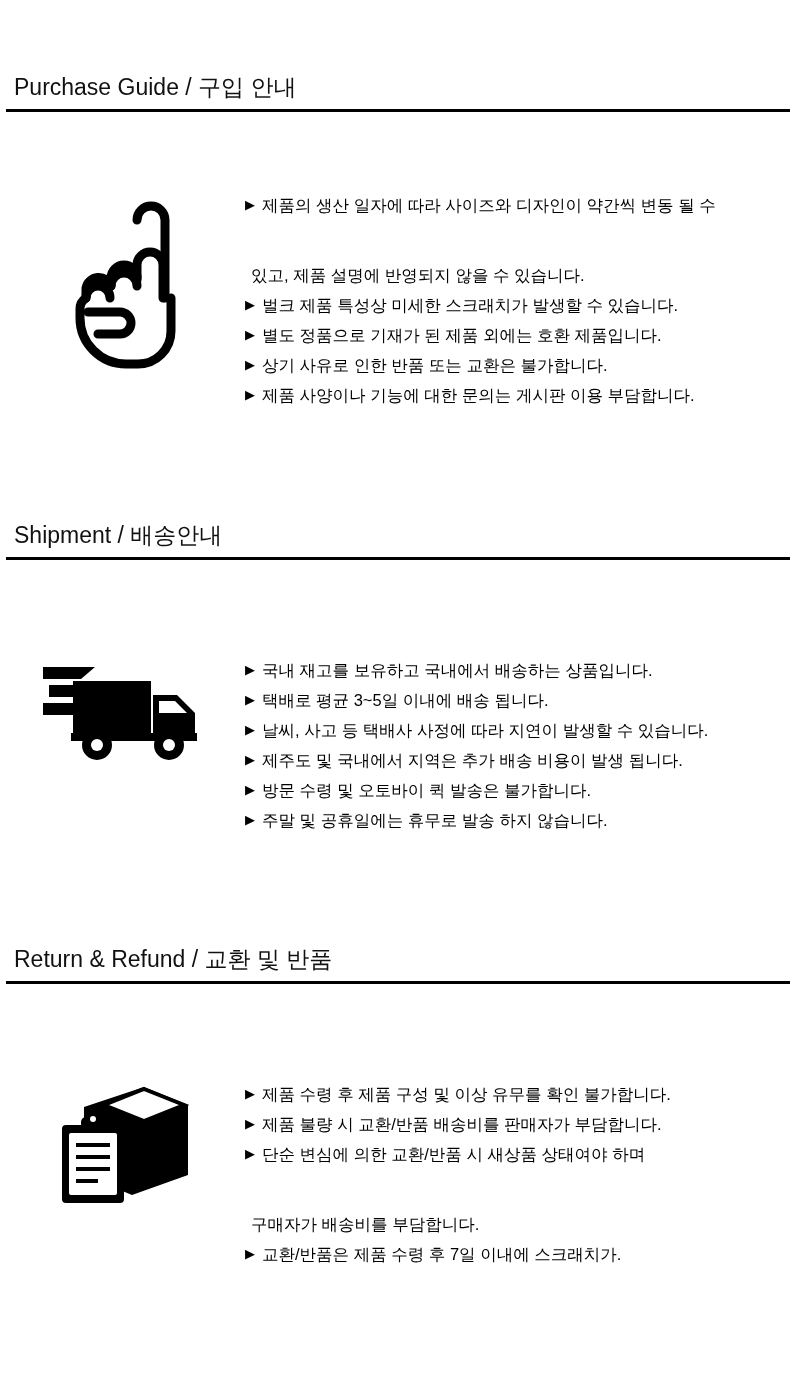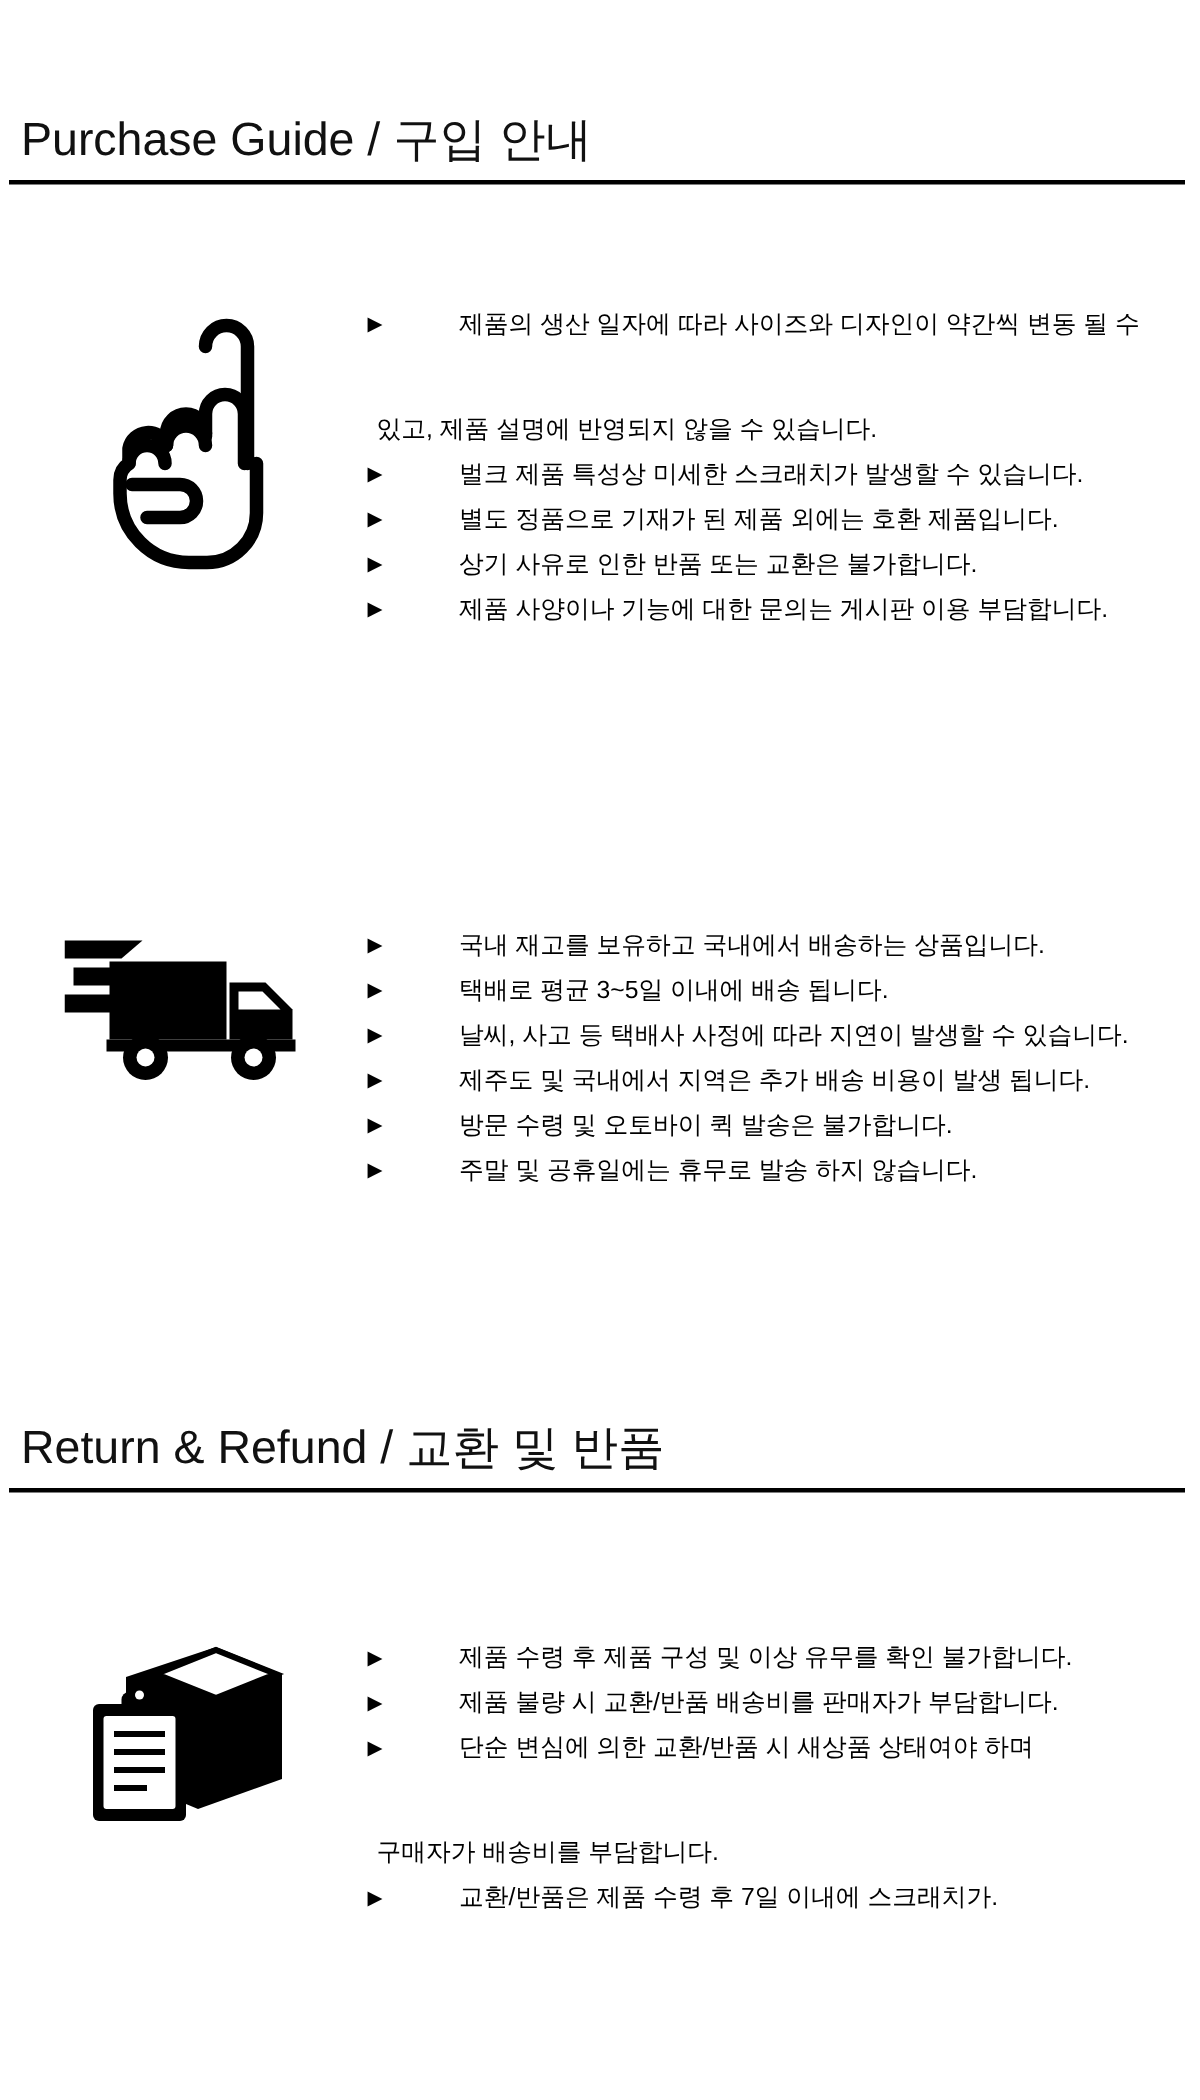--- a/index.html
+++ b/index.html
@@ -17,21 +17,21 @@
   }
 
   .page {
     width: 800px;
     height: 1400px;
     position: relative;
     box-sizing: border-box;
   }
 
   .section-heading {
-    font-size: 31px;
+    font-size: 23px;
     font-weight: 400;
     letter-spacing: 0px;
     color: #111111;
     padding: 0 0 6px 8px;
     border-bottom: 3px solid #000000;
     margin: 0 10px 0 6px;
     white-space: nowrap;
   }
 
   .section {
@@ -68,21 +68,20 @@
   }
   .bullet-mark {
     flex: 0 0 auto;
     margin-right: 7px;
     font-size: 13px;
     line-height: 30px;
   }
   .bullet-text {
     flex: 1 1 auto;
     white-space: normal;
-    margin-left: 44px;
   }
   .cont-line {
     font-size: 16.5px;
     line-height: 30px;
     padding-left: 6px;
     margin-top: 40px;
   }
 
   
   #sec-purchase { top: 72px; }
@@ -152,20 +151,21 @@
         </div>
         <div class="bullet-line">
           <span class="bullet-mark">▶</span>
           <span class="bullet-text">제품 사양이나 기능에 대한 문의는 게시판 이용 부담합니다.</span>
         </div>
       </div>
     </div>
   </div>
 
   <div class="section" id="sec-shipment">
+    <div class="section-heading">Shipment / 배송안내</div>
     <div class="section-body">
       <div class="icon-col">
         <span>
           <svg class="icon-svg" width="160" height="110" viewBox="0 0 160 110" xmlns="http://www.w3.org/2000/svg">
             <g fill="#000">
 
               <polygon points="0,12 52,12 38,24 0,24"></polygon>
               <polygon points="6,30 58,30 44,42 6,42"></polygon>
               <polygon points="0,48 48,48 34,60 0,60"></polygon>
 

